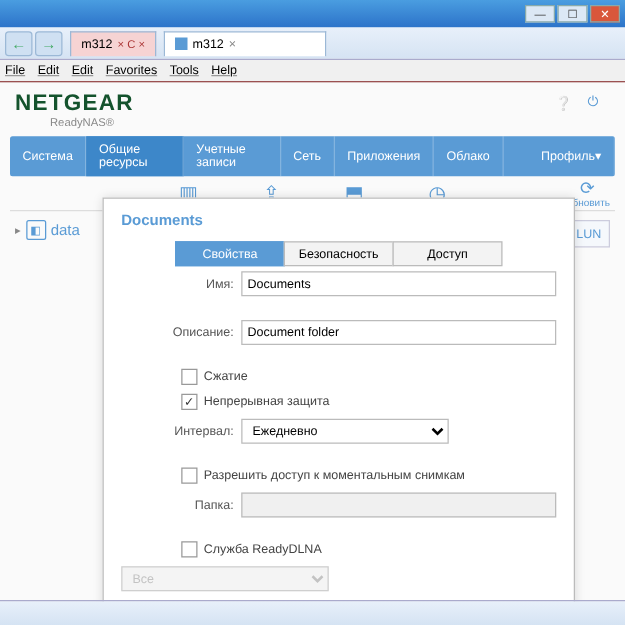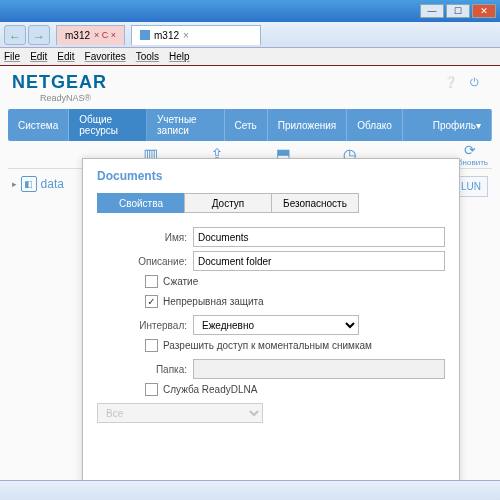--- a/index.html
+++ b/index.html
@@ -13,21 +13,21 @@
   .nav-btn { width:22px; height:20px; background:#cfe0f2; border:1px solid #9bb8d6; border-radius:3px; display:flex; align-items:center; justify-content:center; color:#4a6; font-size:12px; }
   .tab { height:20px; padding:0 8px; background:#fff; border:1px solid #9bb8d6; border-bottom:none; display:flex; align-items:center; gap:4px; font-size:10px; margin-left:4px; }
   .tab .x { color:#888; cursor:pointer; }
   .tab.red { background:#f6d3d3; }
   .menubar { height:18px; background:#f0f0f0; border-bottom:1px solid #7f1d1d; display:flex; align-items:center; padding:0 4px; gap:10px; font-size:10px; }
   .menubar span { text-decoration:underline; text-decoration-color:#999; }
 
   
   .app { position:relative; height:434px; background:#fafafa; }
   .brand { padding:6px 12px 2px; }
-  .brand .netgear { font-size:18px; font-weight:bold; color:#0369a1; letter-spacing:1px; }
+  .brand .netgear { font-size:18px; font-weight:bold; color:#14532d; letter-spacing:1px; }
   .brand .sub { font-size:9px; color:#888;padding-left:28px; }
   .topright { position:absolute; top:10px; right:14px; display:flex; gap:10px; color:#5a9bd5; }
   .topright div { width:16px; height:16px; }
 
   .navtabs { display:flex; background:#5a9bd5; height:32px; margin:4px 8px 0; border-radius:2px; }
   .navtabs div { padding:0 10px; color:#fff; font-size:10px; display:flex; align-items:center; border-right:1px solid rgba(255,255,255,0.25); cursor:pointer; }
   .navtabs div.active { background:#3d87c9; }
   .navtabs .spacer { flex:1; border:none; }
   .toolbar { height:28px; display:flex; align-items:center; justify-content:center; gap:52px; color:#5a9bd5; border-bottom:1px solid #ddd; margin:0 8px; position:relative; }
   .tool-icon { font-size:16px; }
@@ -38,26 +38,26 @@
   .sidepanel .arrow { color:#888; font-size:9px; }
   .sidepanel .dicon { width:16px; height:16px; border:1.5px solid #5a9bd5; border-radius:2px; display:flex; align-items:center; justify-content:center; font-size:9px; }
 
   .rpanel { position:absolute; right:12px; top:110px; font-size:10px; color:#5a9bd5; }
   .rpanel .btn { border:1px solid #ccd; padding:4px 6px; background:#f5f8fc; display:inline-block; }
   .rpanel .hint { color:#888; margin-top:14px; margin-left:4px; }
 
   
   .modal { position:absolute; left:82px; top:92px; width:378px; height:388px; background:#fff; border:1px solid #bbb; box-shadow:0 0 8px rgba(0,0,0,0.15); padding:10px 14px; }
   .modal-title { color:#5a9bd5; font-size:12px; font-weight:bold; margin-bottom:10px; }
-  .tabs { display:flex; margin-bottom:14px; }
+  .tabs { display:flex; justify-content:center; margin-bottom:4px; }
   .tabs div { width:88px; height:20px; border:1px solid #bbb; background:#f3f3f3; font-size:10px; display:flex; align-items:center; justify-content:center; margin-left:-1px; cursor:pointer; }
   .tabs div:first-child { margin-left:0; }
   .tabs div.active { background:#5a9bd5; color:#fff; border-color:#5a9bd5; }
 
-  .row { display:flex; align-items:center; margin-bottom:4px; }
+  .row { display:flex; align-items:center; margin-bottom:19px; }
   .row label { width:96px; text-align:right; font-size:10px; color:#555; padding-right:6px; }
   .row input[type=text], .row select { flex:1; height:20px; border:1px solid #bbb; font-size:10px; padding:0 4px; background:#fff; }
   .row.select-row select { max-width:166px; }
   .row input[disabled], .row select[disabled] { background:#f0f0f0; color:#aaa; }
   .cb { width:13px; height:13px; border:1px solid #999; margin-right:5px; display:inline-flex; align-items:center; justify-content:center; font-size:10px; color:#333; background:#fff; }
   .cbrow { display:flex; align-items:center; margin-bottom:7px; margin-left:48px; font-size:10px; color:#444; }
 
   .statusbar { position:absolute; bottom:0; left:0; right:0; height:20px; background:linear-gradient(#e8f0fa,#d5e3f3); border-top:1px solid #aac; }
 </style>
 </head>
@@ -134,22 +134,22 @@
     <div class="btn">▣ <span>Новый LUN</span></div>
     <div class="hint">апка</div>
     <div class="hint" style="margin-top:30px">апка</div>
     <div class="hint" style="margin-top:0">, DLNA</div>
   </div>
 
   <div class="modal">
     <div class="modal-title">Documents</div>
     <div class="tabs">
       <div class="active">Свойства</div>
+      <div>Безопасность</div>
       <div>Доступ</div>
-      <div>Безопасность</div>
     </div>
 
     <div class="row">
       <label>Имя:</label>
       <input type="text" value="Documents" style="">
     </div>
     <div class="row">
       <label>Описание:</label>
       <input type="text" value="Document folder" style="">
     </div>

